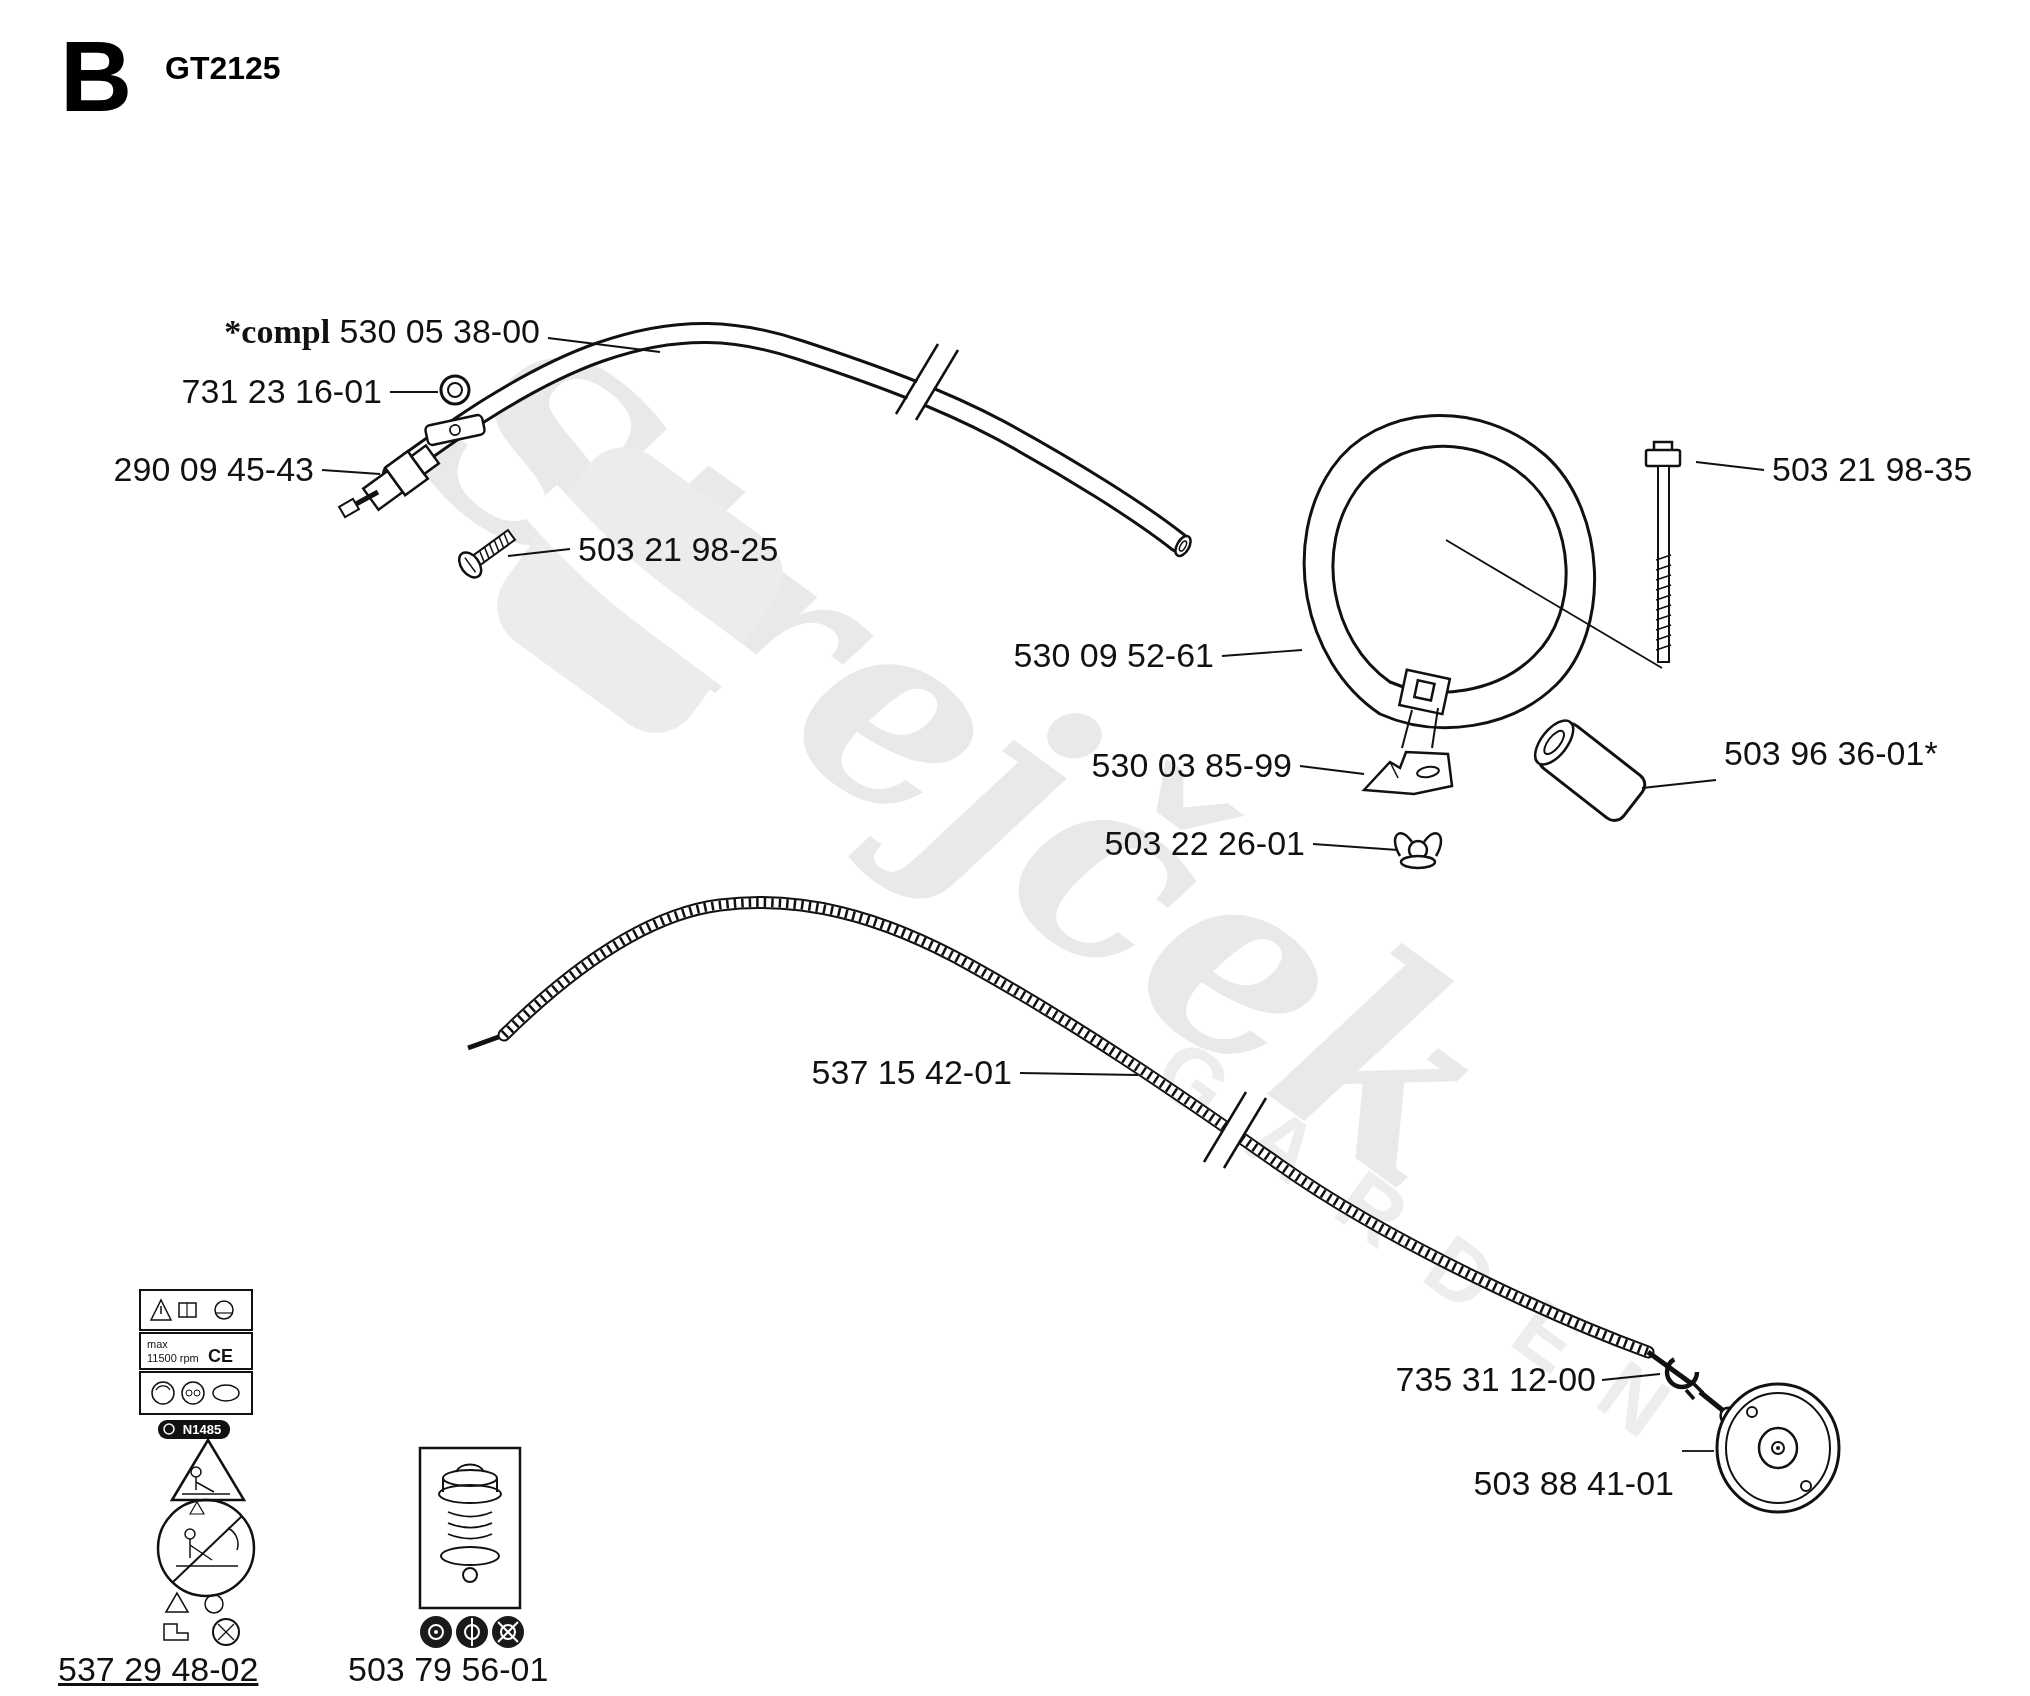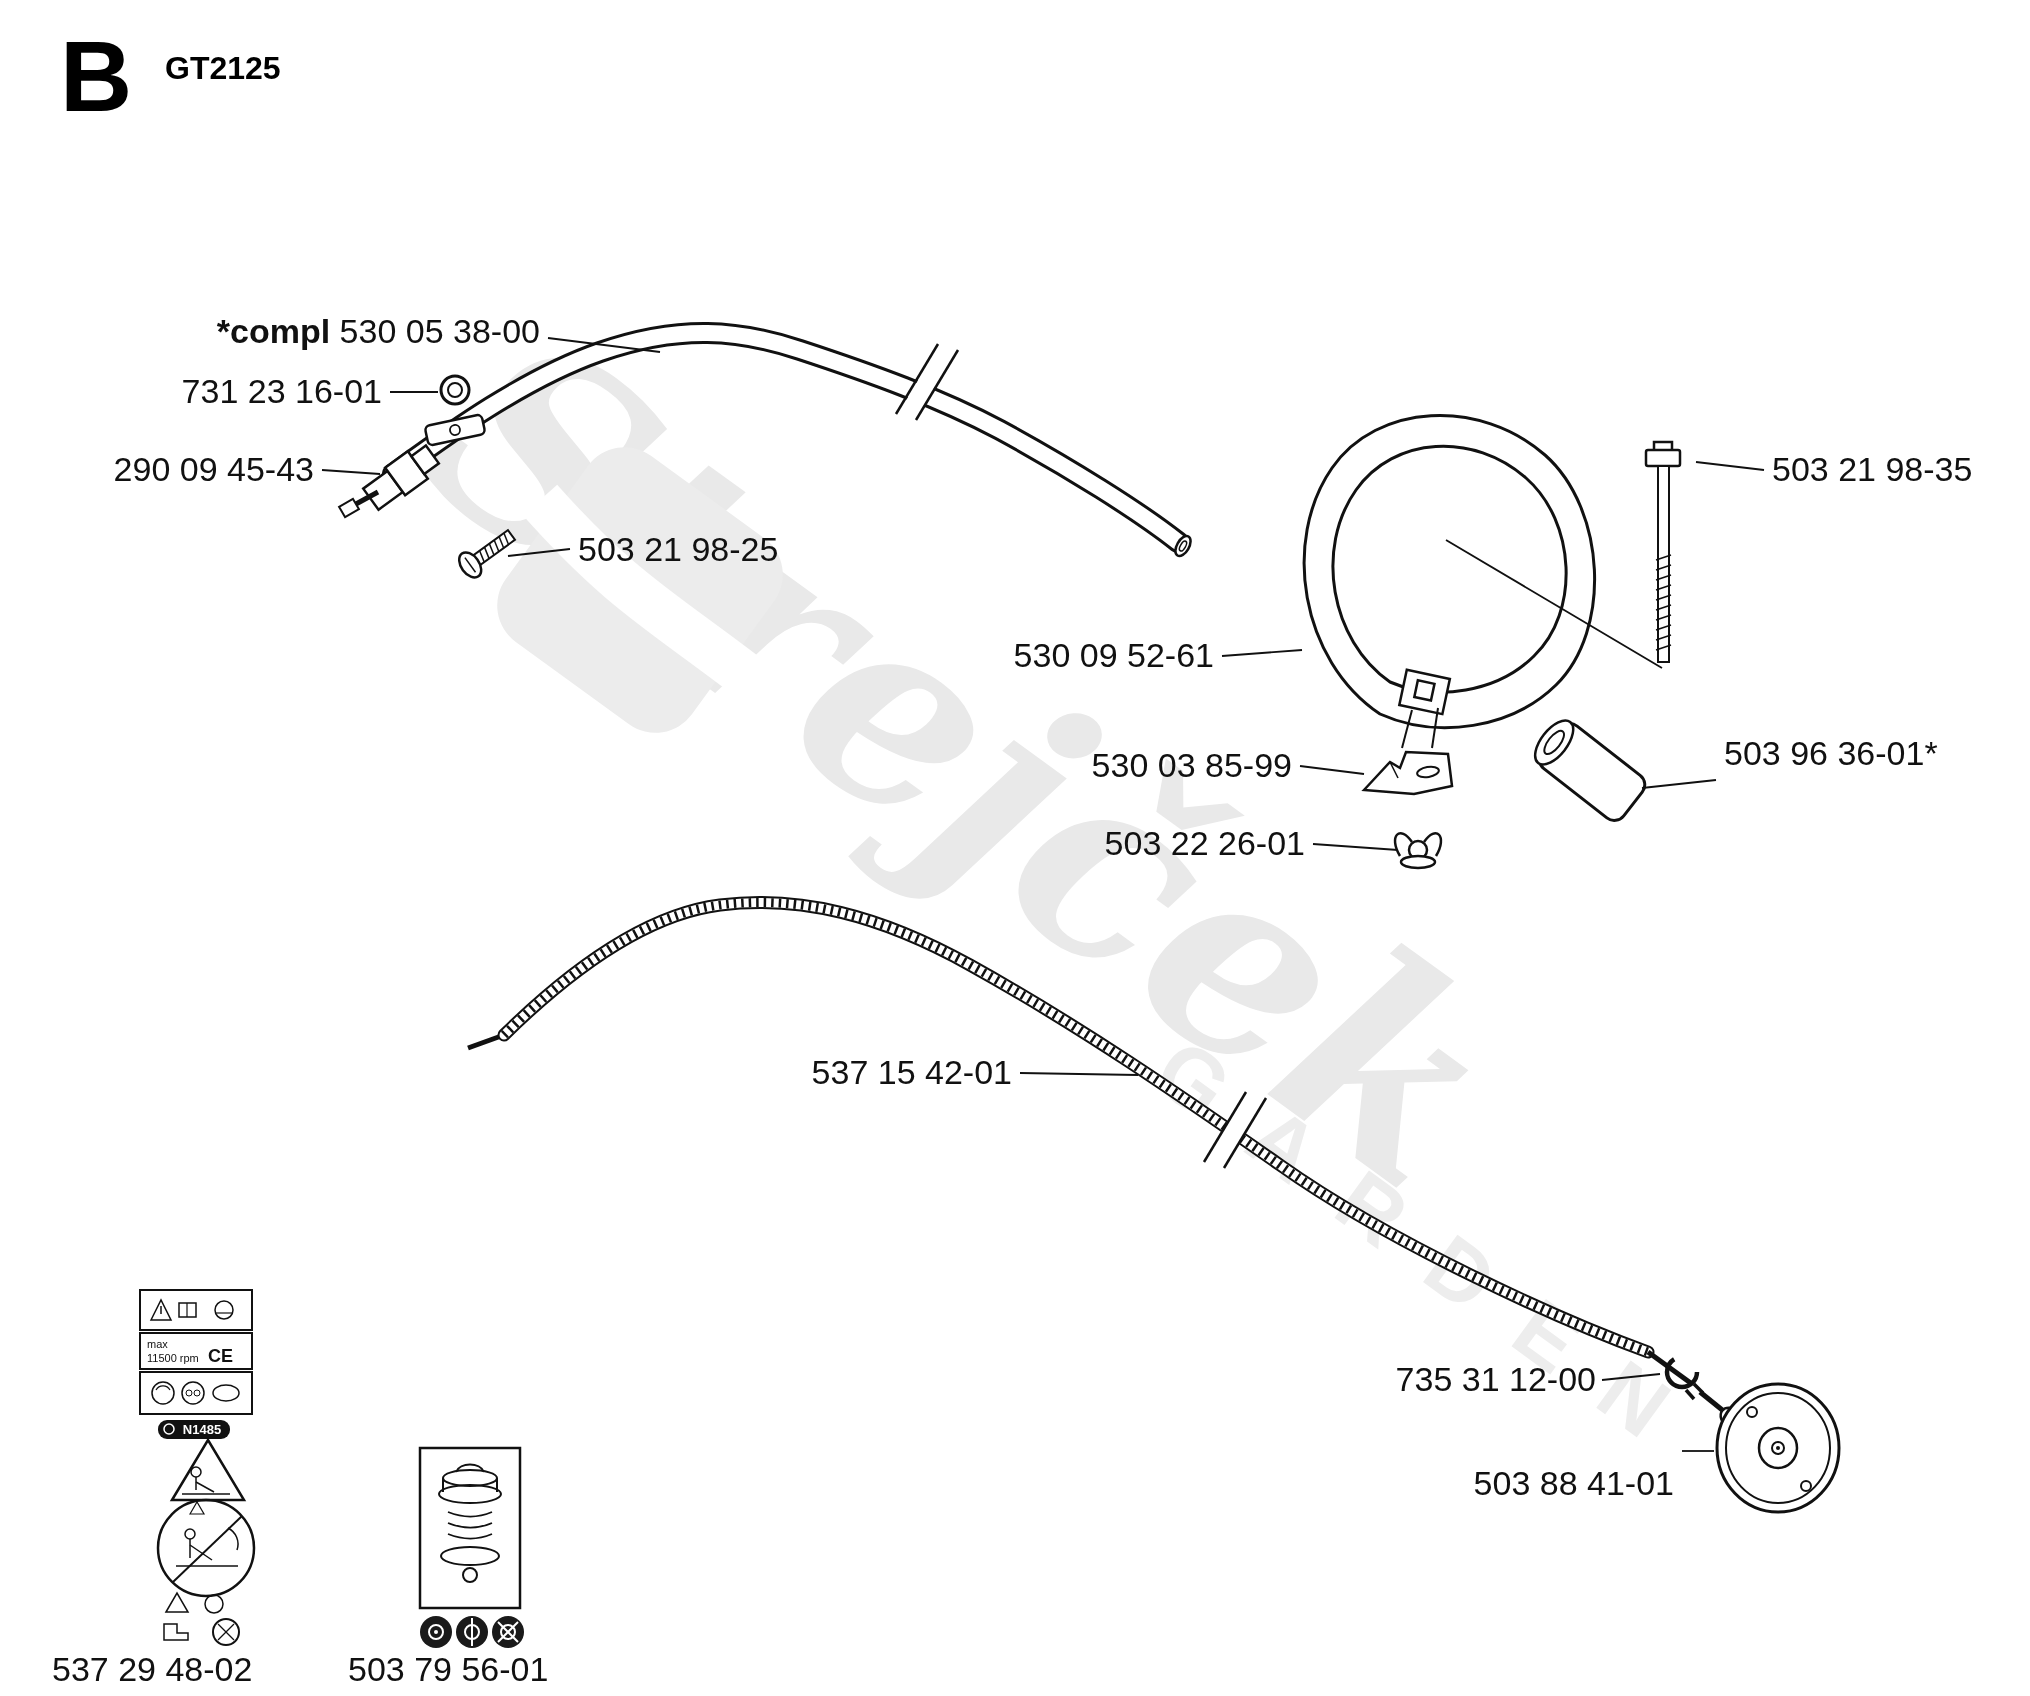--- a/index.html
+++ b/index.html
@@ -14,21 +14,21 @@
           white-space:nowrap;z-index:1;}
   svg.art{position:absolute;left:0;top:0;z-index:2;}
   
   .hdr-letter{position:absolute;left:60px;top:26px;font-size:100px;font-weight:bold;
               color:#000;line-height:1;z-index:3;}
   .hdr-model{position:absolute;left:165px;top:50px;font-size:32px;font-weight:bold;
              color:#000;z-index:3;}
   
   .lbl{position:absolute;font-size:34px;color:#111;white-space:nowrap;z-index:3;line-height:1.05;}
   .lbl.r{text-align:right;}
-  .lbl .bold{font-weight:bold;}
+  .lbl .bold{font-weight:bold;font-family:Liberation Serif, serif;}
 </style>
 </head>
 <body>
 
 <div class="canvas">
 
   <div class="wm-text">Strejček</div>
   <div class="wm-sub">GARDEN</div>
 
   <svg class="art" width="2030" height="1696" viewBox="0 0 2030 1696">
@@ -268,16 +268,16 @@
   <div class="lbl r" style="left:85px;top:452px;width:229px;">290 09 45-43</div>
   <div class="lbl" style="left:578px;top:532px;">503 21 98-25</div>
   <div class="lbl" style="left:1772px;top:452px;">503 21 98-35</div>
   <div class="lbl r" style="left:985px;top:638px;width:229px;">530 09 52-61</div>
   <div class="lbl r" style="left:1063px;top:748px;width:229px;">530 03 85-99</div>
   <div class="lbl r" style="left:1076px;top:826px;width:229px;">503 22 26-01</div>
   <div class="lbl" style="left:1724px;top:736px;text-align:center;">503 96 36-01*</div>
   <div class="lbl r" style="left:783px;top:1055px;width:229px;">537 15 42-01</div>
   <div class="lbl r" style="left:1367px;top:1362px;width:229px;">735 31 12-00</div>
   <div class="lbl r" style="left:1445px;top:1433px;width:229px;margin-top:33px;">503 88 41-01</div>
-  <div class="lbl" style="left:52px;top:1652px;">537 29 48-02</div>
+  <div class="lbl" style="left:58px;top:1652px;text-decoration:underline;">537 29 48-02</div>
   <div class="lbl" style="left:348px;top:1652px;">503 79 56-01</div>
 
 </div>
 
 </body></html>

